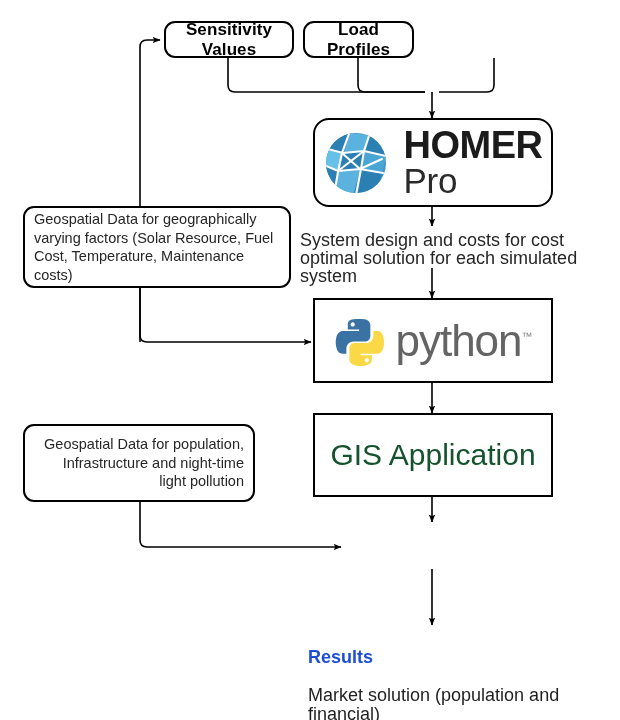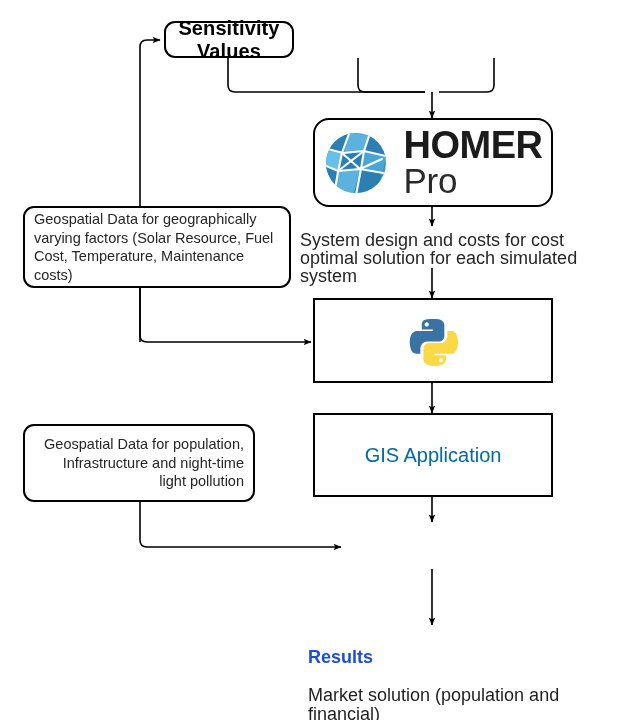--- a/index.html
+++ b/index.html
@@ -36,21 +36,21 @@
     border: 2px solid #000000;
     z-index: 2;
     display: flex;
     align-items: center;
   }
   .rounded {
     border-radius: 11px;
   }
   .node-bold {
     font-weight: bold;
-    font-size: 20px;
+    font-size: 17px;
     justify-content: center;
     text-align: center;
     letter-spacing: 0.1px;
   }
   .node-plain {
     font-size: 14.5px;
     line-height: 18.5px;
     color: #262626;
   }
   .node-plain .inner {
@@ -60,22 +60,22 @@
   .node-centered {
     justify-content: center;
     text-align: center;
     font-size: 14px;
     line-height: 18px;
     color: #1a1a1a;
   }
   .node-gis {
     justify-content: center;
     text-align: center;
-    font-size: 20px;
-    color: #0369a1;
+    font-size: 30px;
+    color: #14532d;
   }
   .freetext {
     position: absolute;
     z-index: 2;
     font-size: 18px;
     line-height: 18px;
     color: #262626;
     white-space: pre-line;
   }
   .freetext.results {
@@ -168,20 +168,23 @@
       <path d="M140,502 L140,540 Q140,547 147,547 L341,547" marker-end="url(#arrow)"></path>
 
       <path d="M432,569 L432,625" marker-end="url(#arrow)"></path>
     </g>
   </svg>
 
   <div class="node rounded node-bold" style="left:164px; top:21px; width:130px; height:37px;">
     <span>Sensitivity Values</span>
   </div>
 
+  <div class="node rounded node-bold" style="left:303px; top:21px; width:111px; height:37px;">
+    <span>Load Profiles</span>
+  </div>
 
 
   <div class="node" style="left:313px; top:118px; width:240px; height:89px; justify-content:center;border-radius:16px;">
     <div class="homer-wrap">
       <span style="display:inline-block; width:64px; height:64px;">
         <svg viewBox="0 0 64 64" width="64" height="64">
           <defs>
             <clipPath id="globeClip">
                 <circle cx="32" cy="32" r="30"></circle>
               </clipPath>
@@ -231,20 +234,21 @@
             c-6.93,0-13,4.16-14.9,12.07c-2.19,9.06-2.29,14.72,0,24.18c1.7,7.05,5.75,12.07,12.68,12.07h8.22V71.07
             c0-7.86,6.8-14.79,14.9-14.79h23.87c6.63,0,11.92-5.46,11.92-12.11V21.53c0-6.46-5.45-11.31-11.92-12.37
             C62.96,8.49,58.7,8.2,54.6,8.2z M41.7,15.51c2.47,0,4.48,2.04,4.48,4.55c0,2.5-2.01,4.52-4.48,4.52c-2.48,0-4.48-2.02-4.48-4.52
             C37.22,17.55,39.22,15.51,41.7,15.51z"></path>
           <path fill="#fbd845" d="M85.3,33.62v10.56c0,8.2-6.95,15.1-14.9,15.1H46.53c-6.52,0-11.92,5.58-11.92,12.11v22.64
             c0,6.45,5.61,10.24,11.92,12.1c7.56,2.22,14.81,2.62,23.87,0c6.01-1.74,11.92-5.24,11.92-12.1v-9.07H58.47v-3.02h35.79
             c6.93,0,9.52-4.84,11.93-12.07c2.49-7.45,2.38-14.62,0-24.18c-1.71-6.9-4.99-12.07-11.93-12.07H85.3z M71.88,91.01
             c2.48,0,4.48,2.02,4.48,4.52c0,2.51-2,4.55-4.48,4.55c-2.47,0-4.48-2.04-4.48-4.55C67.4,93.03,69.41,91.01,71.88,91.01z"></path>
         </svg>
       </span>
+      <span class="py-text"><span>python</span><span class="py-tm">™</span></span>
     </div>
   </div>
 
   <div class="node rounded node-plain" style="left:23px; top:424px; width:232px; height:78px;text-align:right;">
     <span class="inner">Geospatial Data for population, Infrastructure and night-time light pollution</span>
   </div>
 
   <div class="node node-gis" style="left:313px; top:413px; width:240px; height:84px;">
     <span>GIS Application</span>
   </div>

